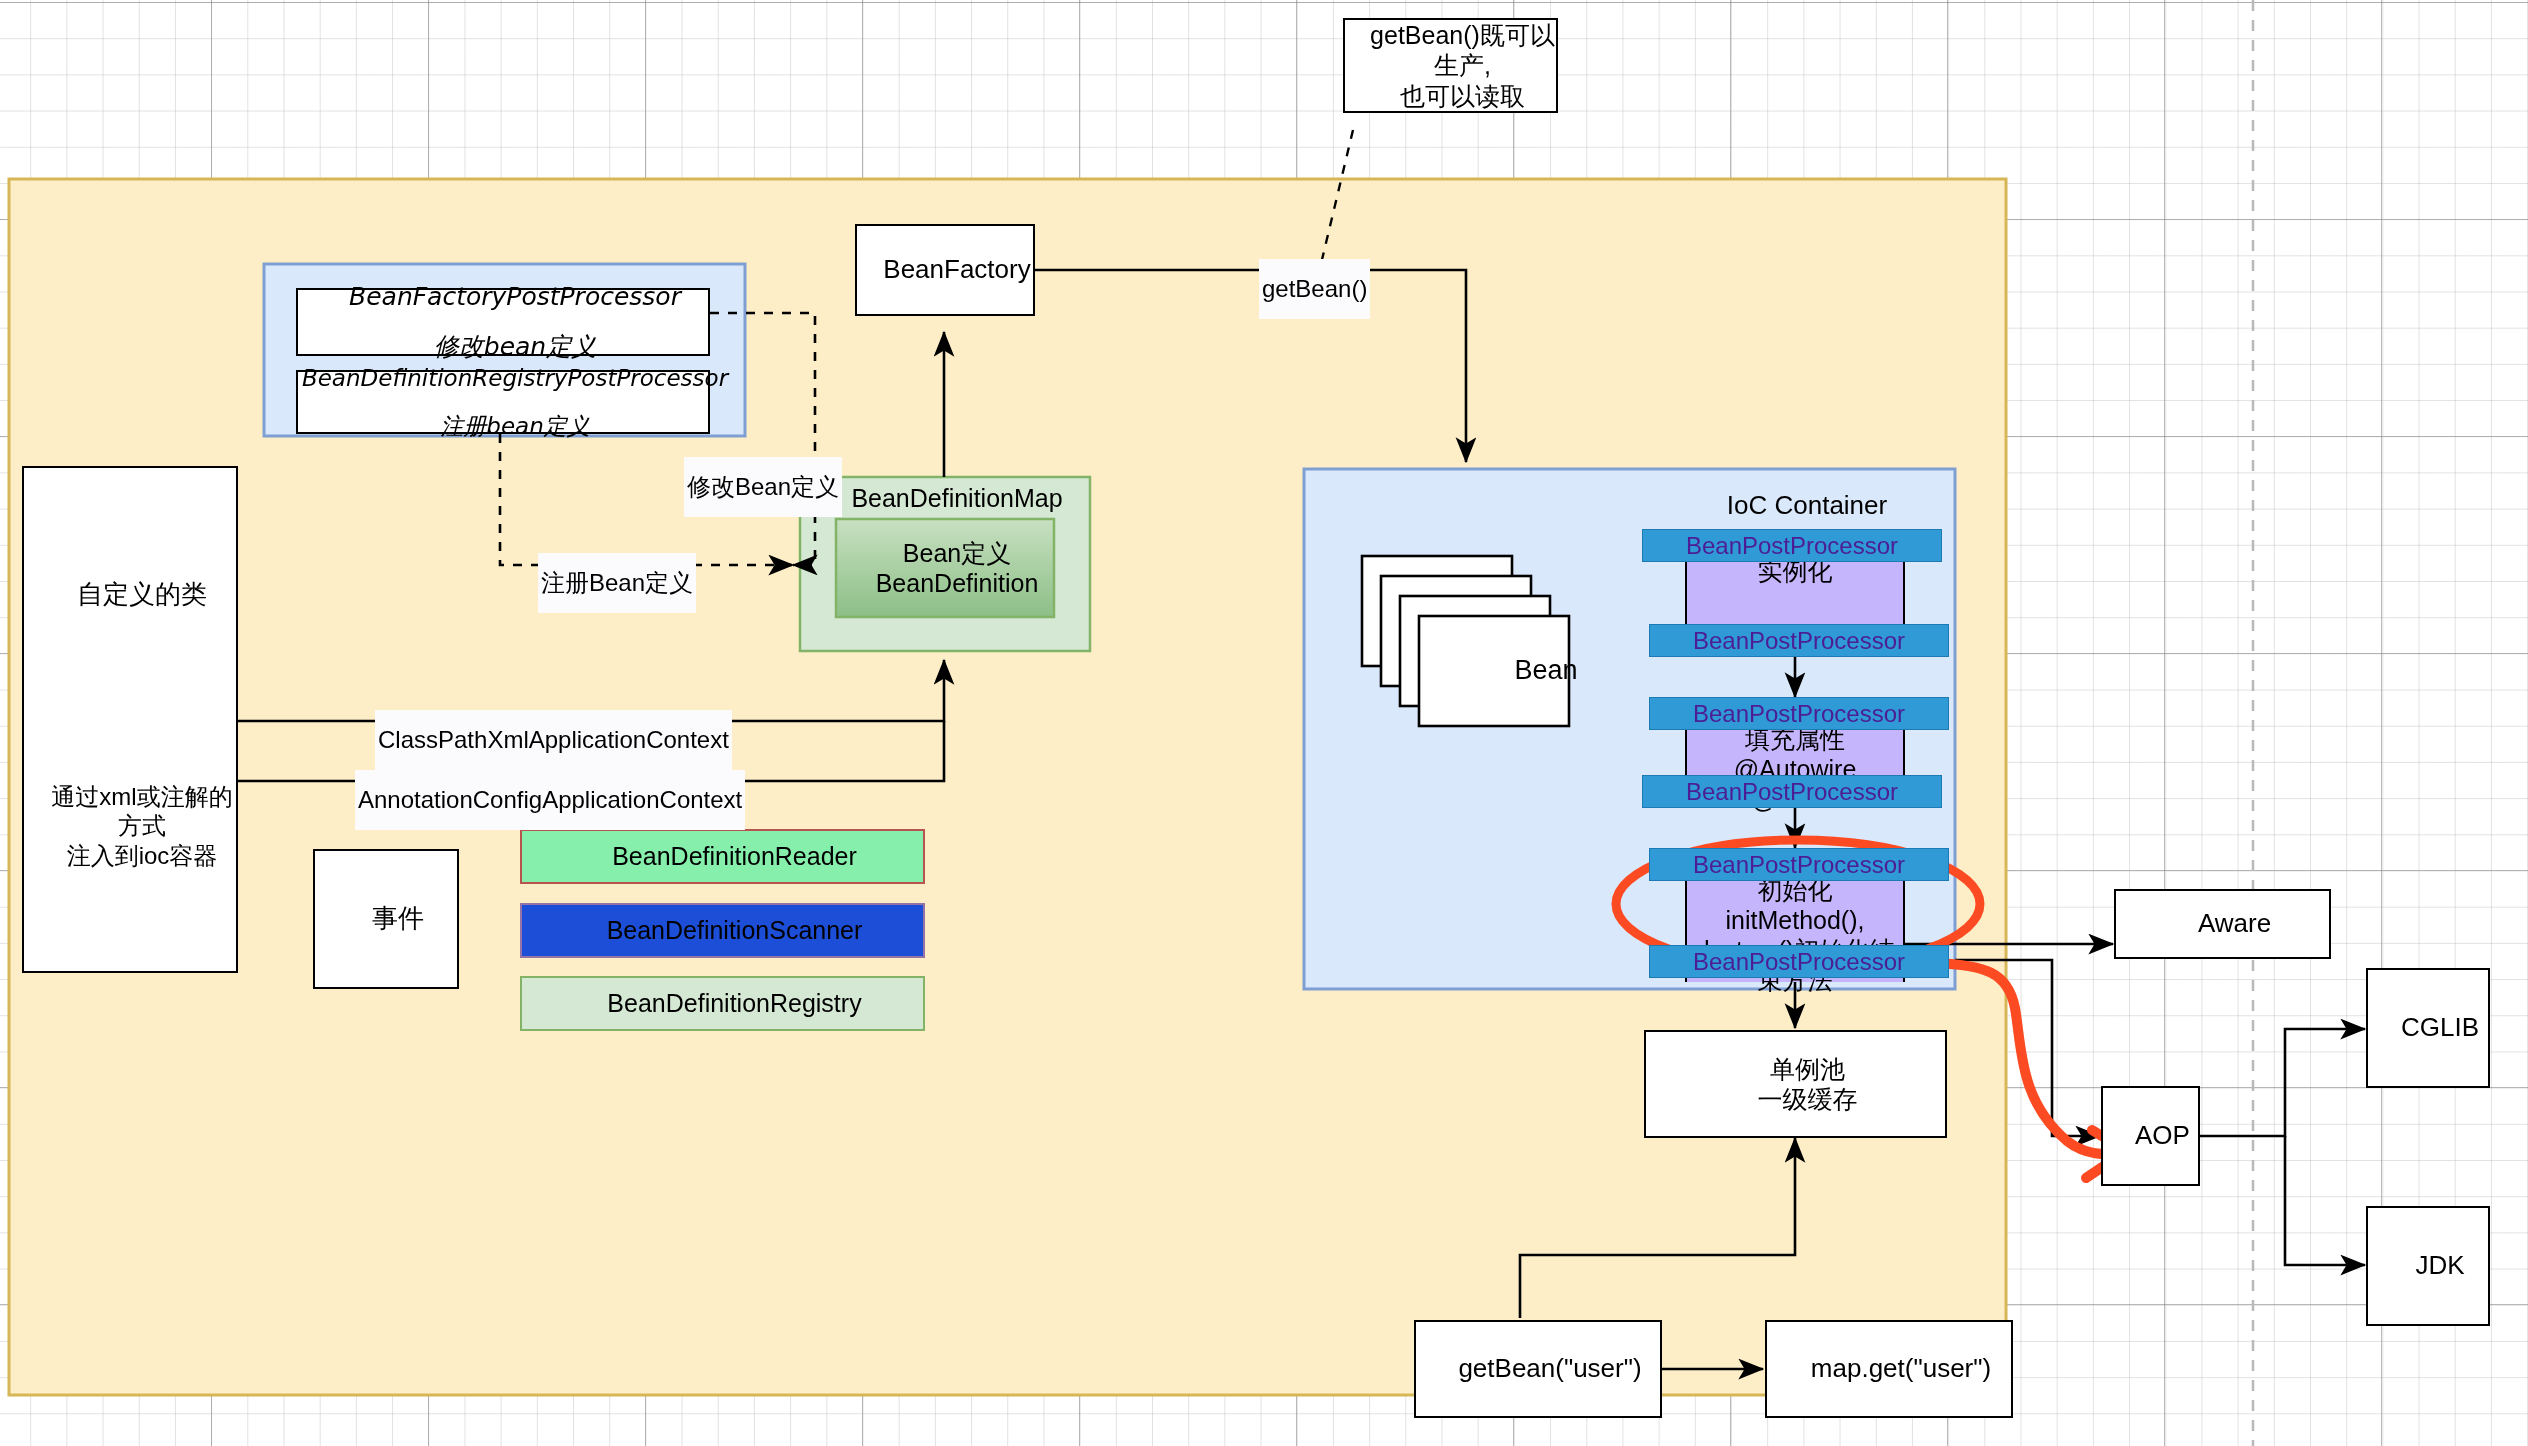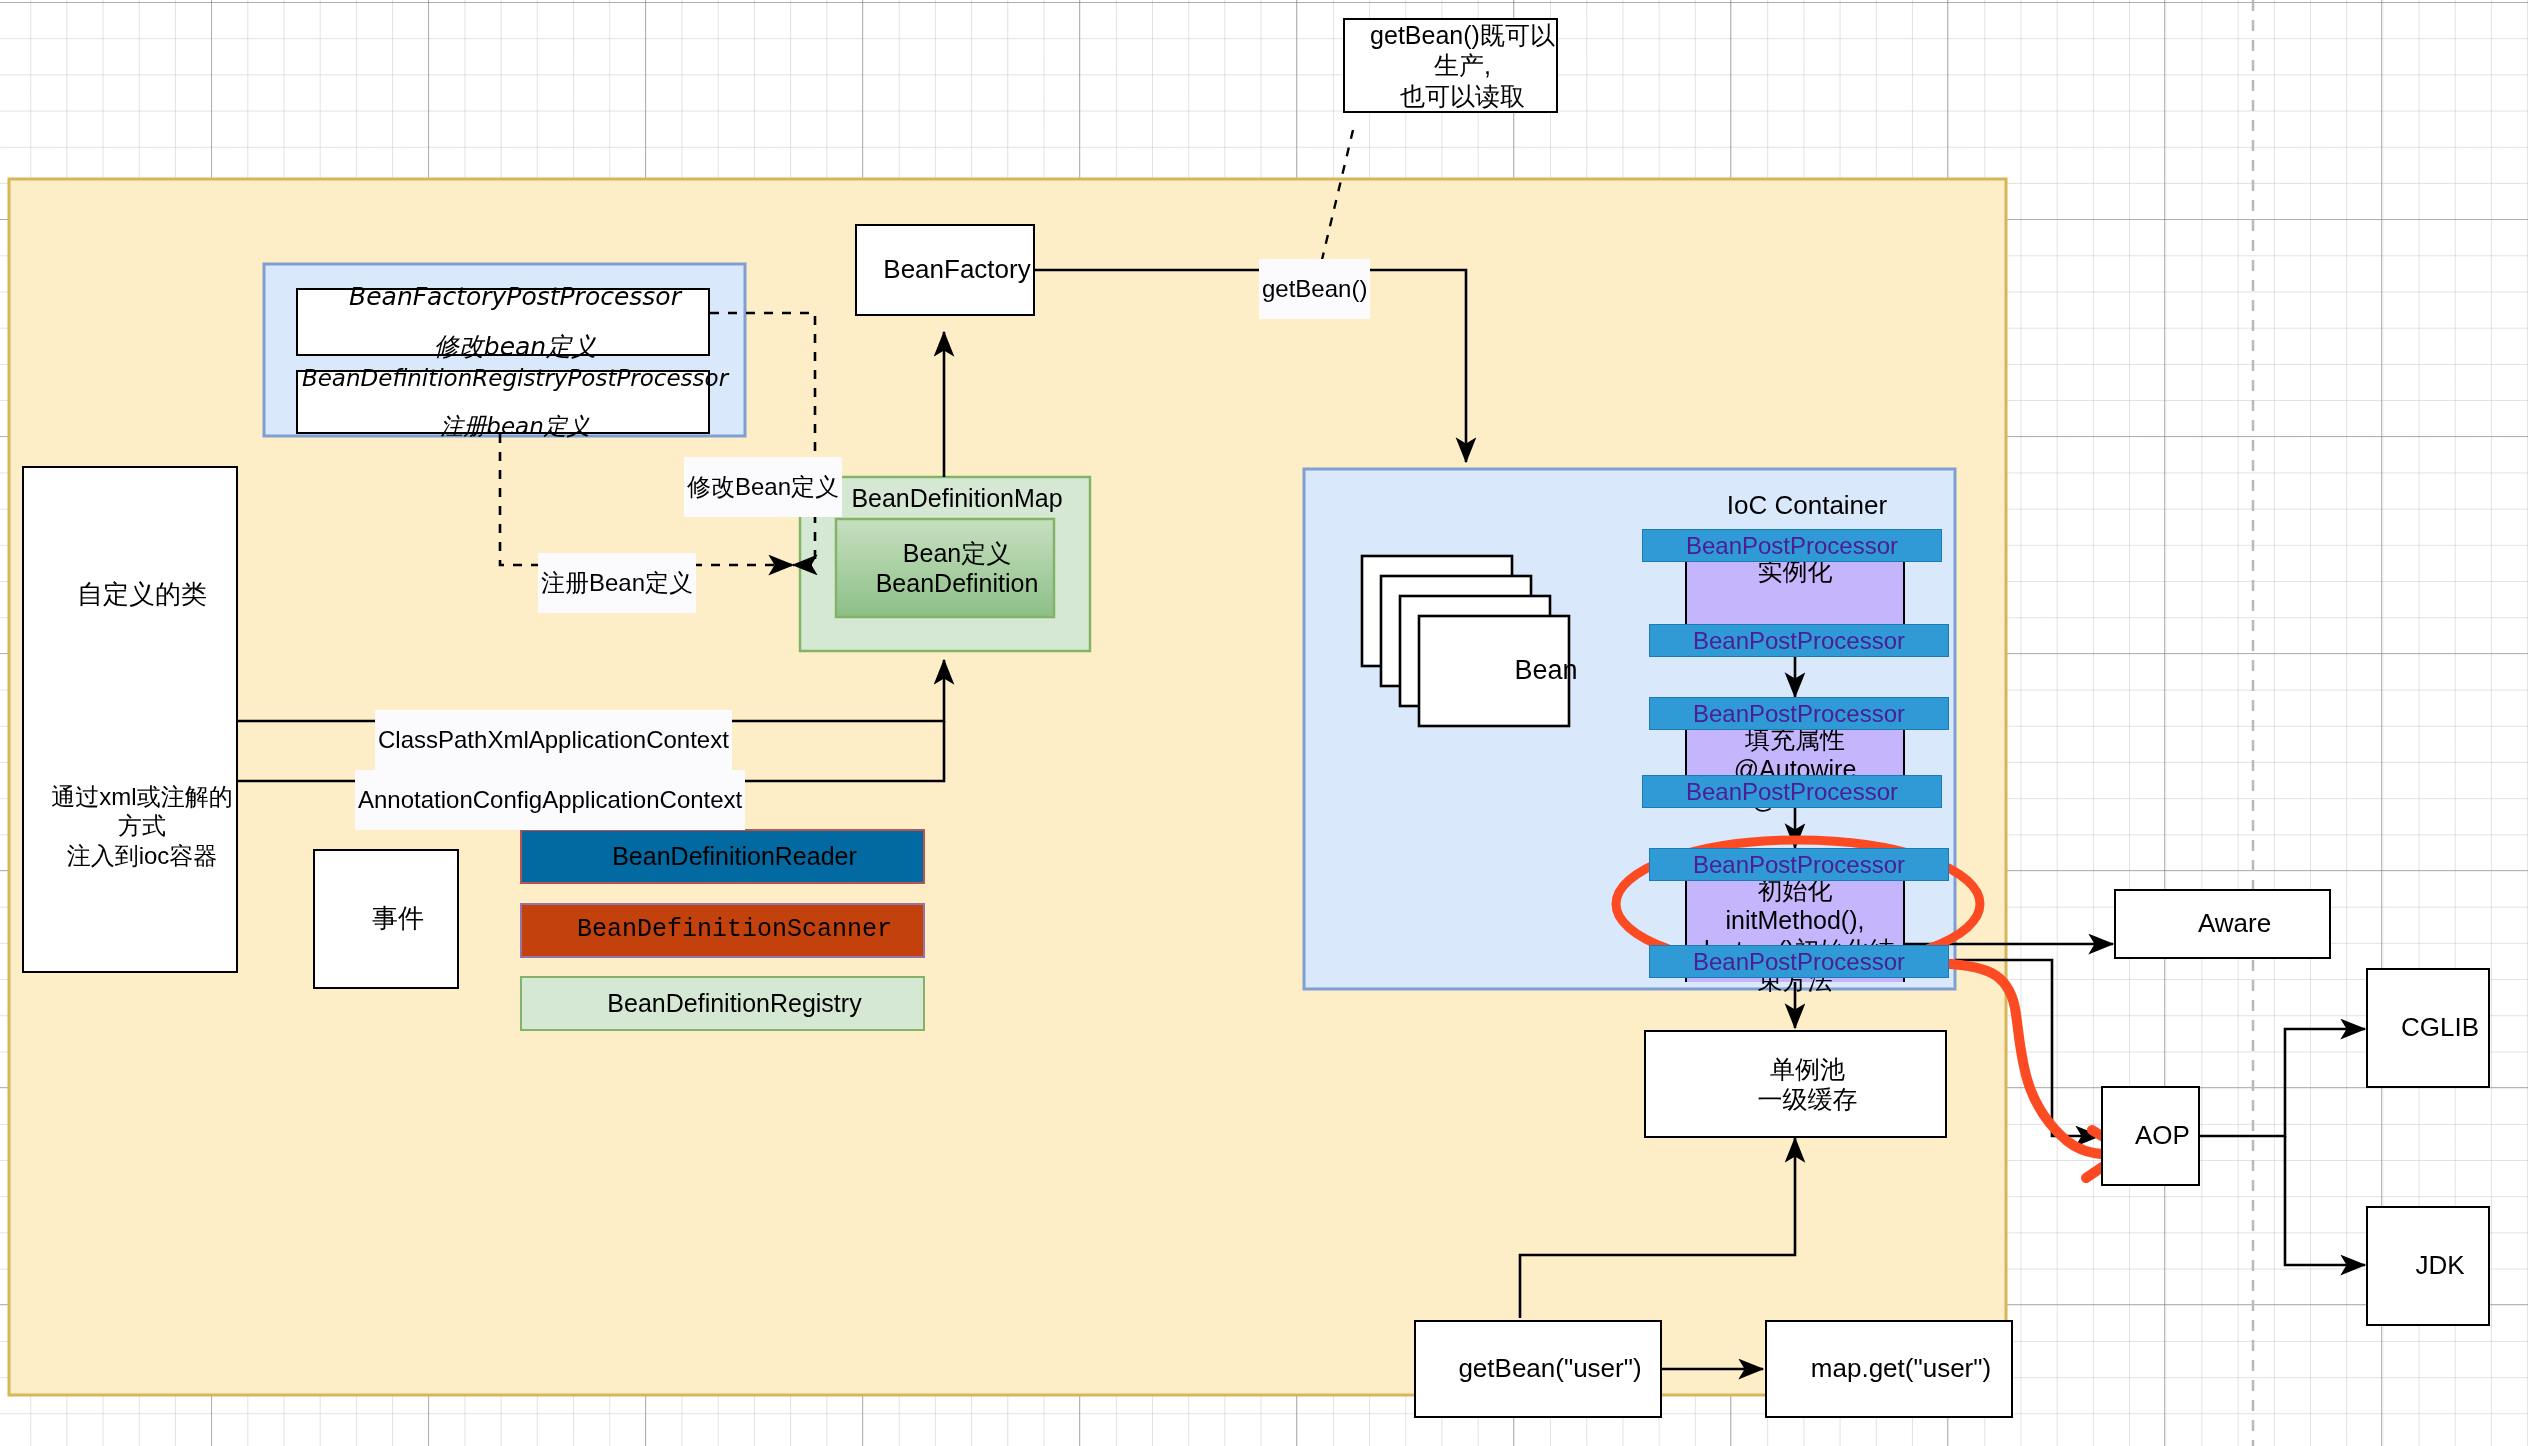--- a/index.html
+++ b/index.html
@@ -138,25 +138,25 @@
 <div class="node" style="left:22px;top:790px;width:216px;height:72px;flex-direction:column;font-size:24px;">
   <span>通过xml或注解的方式</span>
   <span>注入到ioc容器</span>
 </div>
 
 <div class="node wbox" style="left:313px;top:849px;width:146px;height:140px;font-size:26px;">
   <span>事件</span>
 </div>
 
 <div class="node" style="left:520px;top:829px;width:405px;height:55px;font-size:25px;
-            background:#0369a1;border:2.6px solid #b85450;">
+            background:#86efac;border:2.6px solid #b85450;">
   <span>BeanDefinitionReader</span>
 </div>
 <div class="node" style="left:520px;top:903px;width:405px;height:55px;font-size:25px;
-            background:#c2410c;border:2.6px solid #9673a6;font-family:Liberation Mono, monospace;">
+            background:#1d4ed8;border:2.6px solid #9673a6;">
   <span>BeanDefinitionScanner</span>
 </div>
 <div class="node" style="left:520px;top:976px;width:405px;height:55px;font-size:25px;
             background:#d5e8d4;border:2.6px solid #82b366;">
   <span>BeanDefinitionRegistry</span>
 </div>
 
 <div class="node" style="left:1620px;top:489px;width:350px;height:34px;font-size:26px;">
   <span>IoC Container</span>
 </div>

